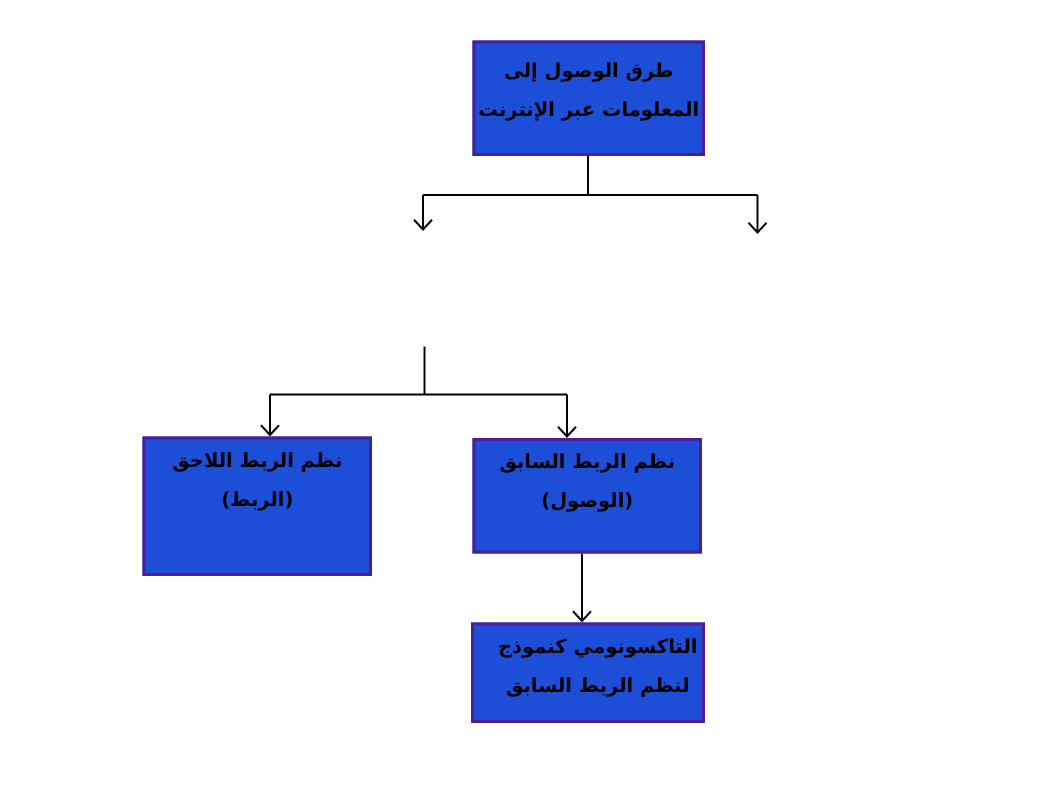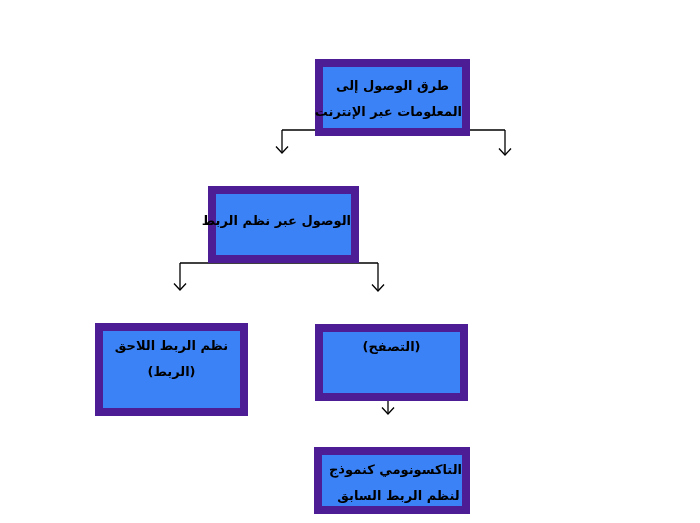--- a/index.html
+++ b/index.html
@@ -18,28 +18,27 @@
   .connectors {
     position: absolute;
     left: 0;
     top: 0;
     width: 700px;
     height: 523px;
   }
   .node {
     position: absolute;
     box-sizing: border-box;
-    border: 8px solid #4c1d95;
-    background: #3b82f6;
+    border: 2px solid #4c1d95;
+    background: #1d4ed8;
     text-align: center;
     color: #000000;
     font-weight: bold;
     font-size: 13px;
     line-height: 26px;
-    margin-top: 32px;
   }
   .node .line {
     direction: rtl;
     white-space: nowrap;
   }
   .node-root        { left: 315px; top: 27px;  width: 155px; height: 77px; padding-top: 6px; }
   .node-link        { left: 208px; top: 154px; width: 151px; height: 77px; padding-top: 14px; }
   .node-url         { left: 434px; top: 156px; width: 155px; height: 74px; padding-top: 4px; }
   .node-post        { left: 95px;  top: 291px; width: 153px; height: 93px; padding-top: 2px; }
   .node-pre         { left: 315px; top: 292px; width: 153px; height: 77px; padding-top: 2px; }
@@ -70,32 +69,30 @@
 
       <line x1="388" y1="369" x2="388" y2="414" marker-end="url(#openArrow)"></line>
     </g>
   </svg>
 
   <div class="node node-root">
     <div class="line">طرق الوصول إلى</div>
     <div class="line">المعلومات عبر الإنترنت</div>
   </div>
 
-  <div class="node node-link">
-    <div class="line">الوصول عبر نظم الربط</div>
-  </div>
 
 
   <div class="node node-post">
     <div class="line">نظم الربط اللاحق</div>
     <div class="line">(الربط)</div>
   </div>
 
   <div class="node node-pre">
-    <div class="line">(التصفح)</div>
+    <div class="line">نظم الربط السابق</div>
+    <div class="line">(الوصول)</div>
   </div>
 
   <div class="node node-tax">
     <div class="line">التاكسونومي كنموذج</div>
     <div class="line">لنظم الربط السابق</div>
   </div>
 
 </div>
 
 </body></html>

